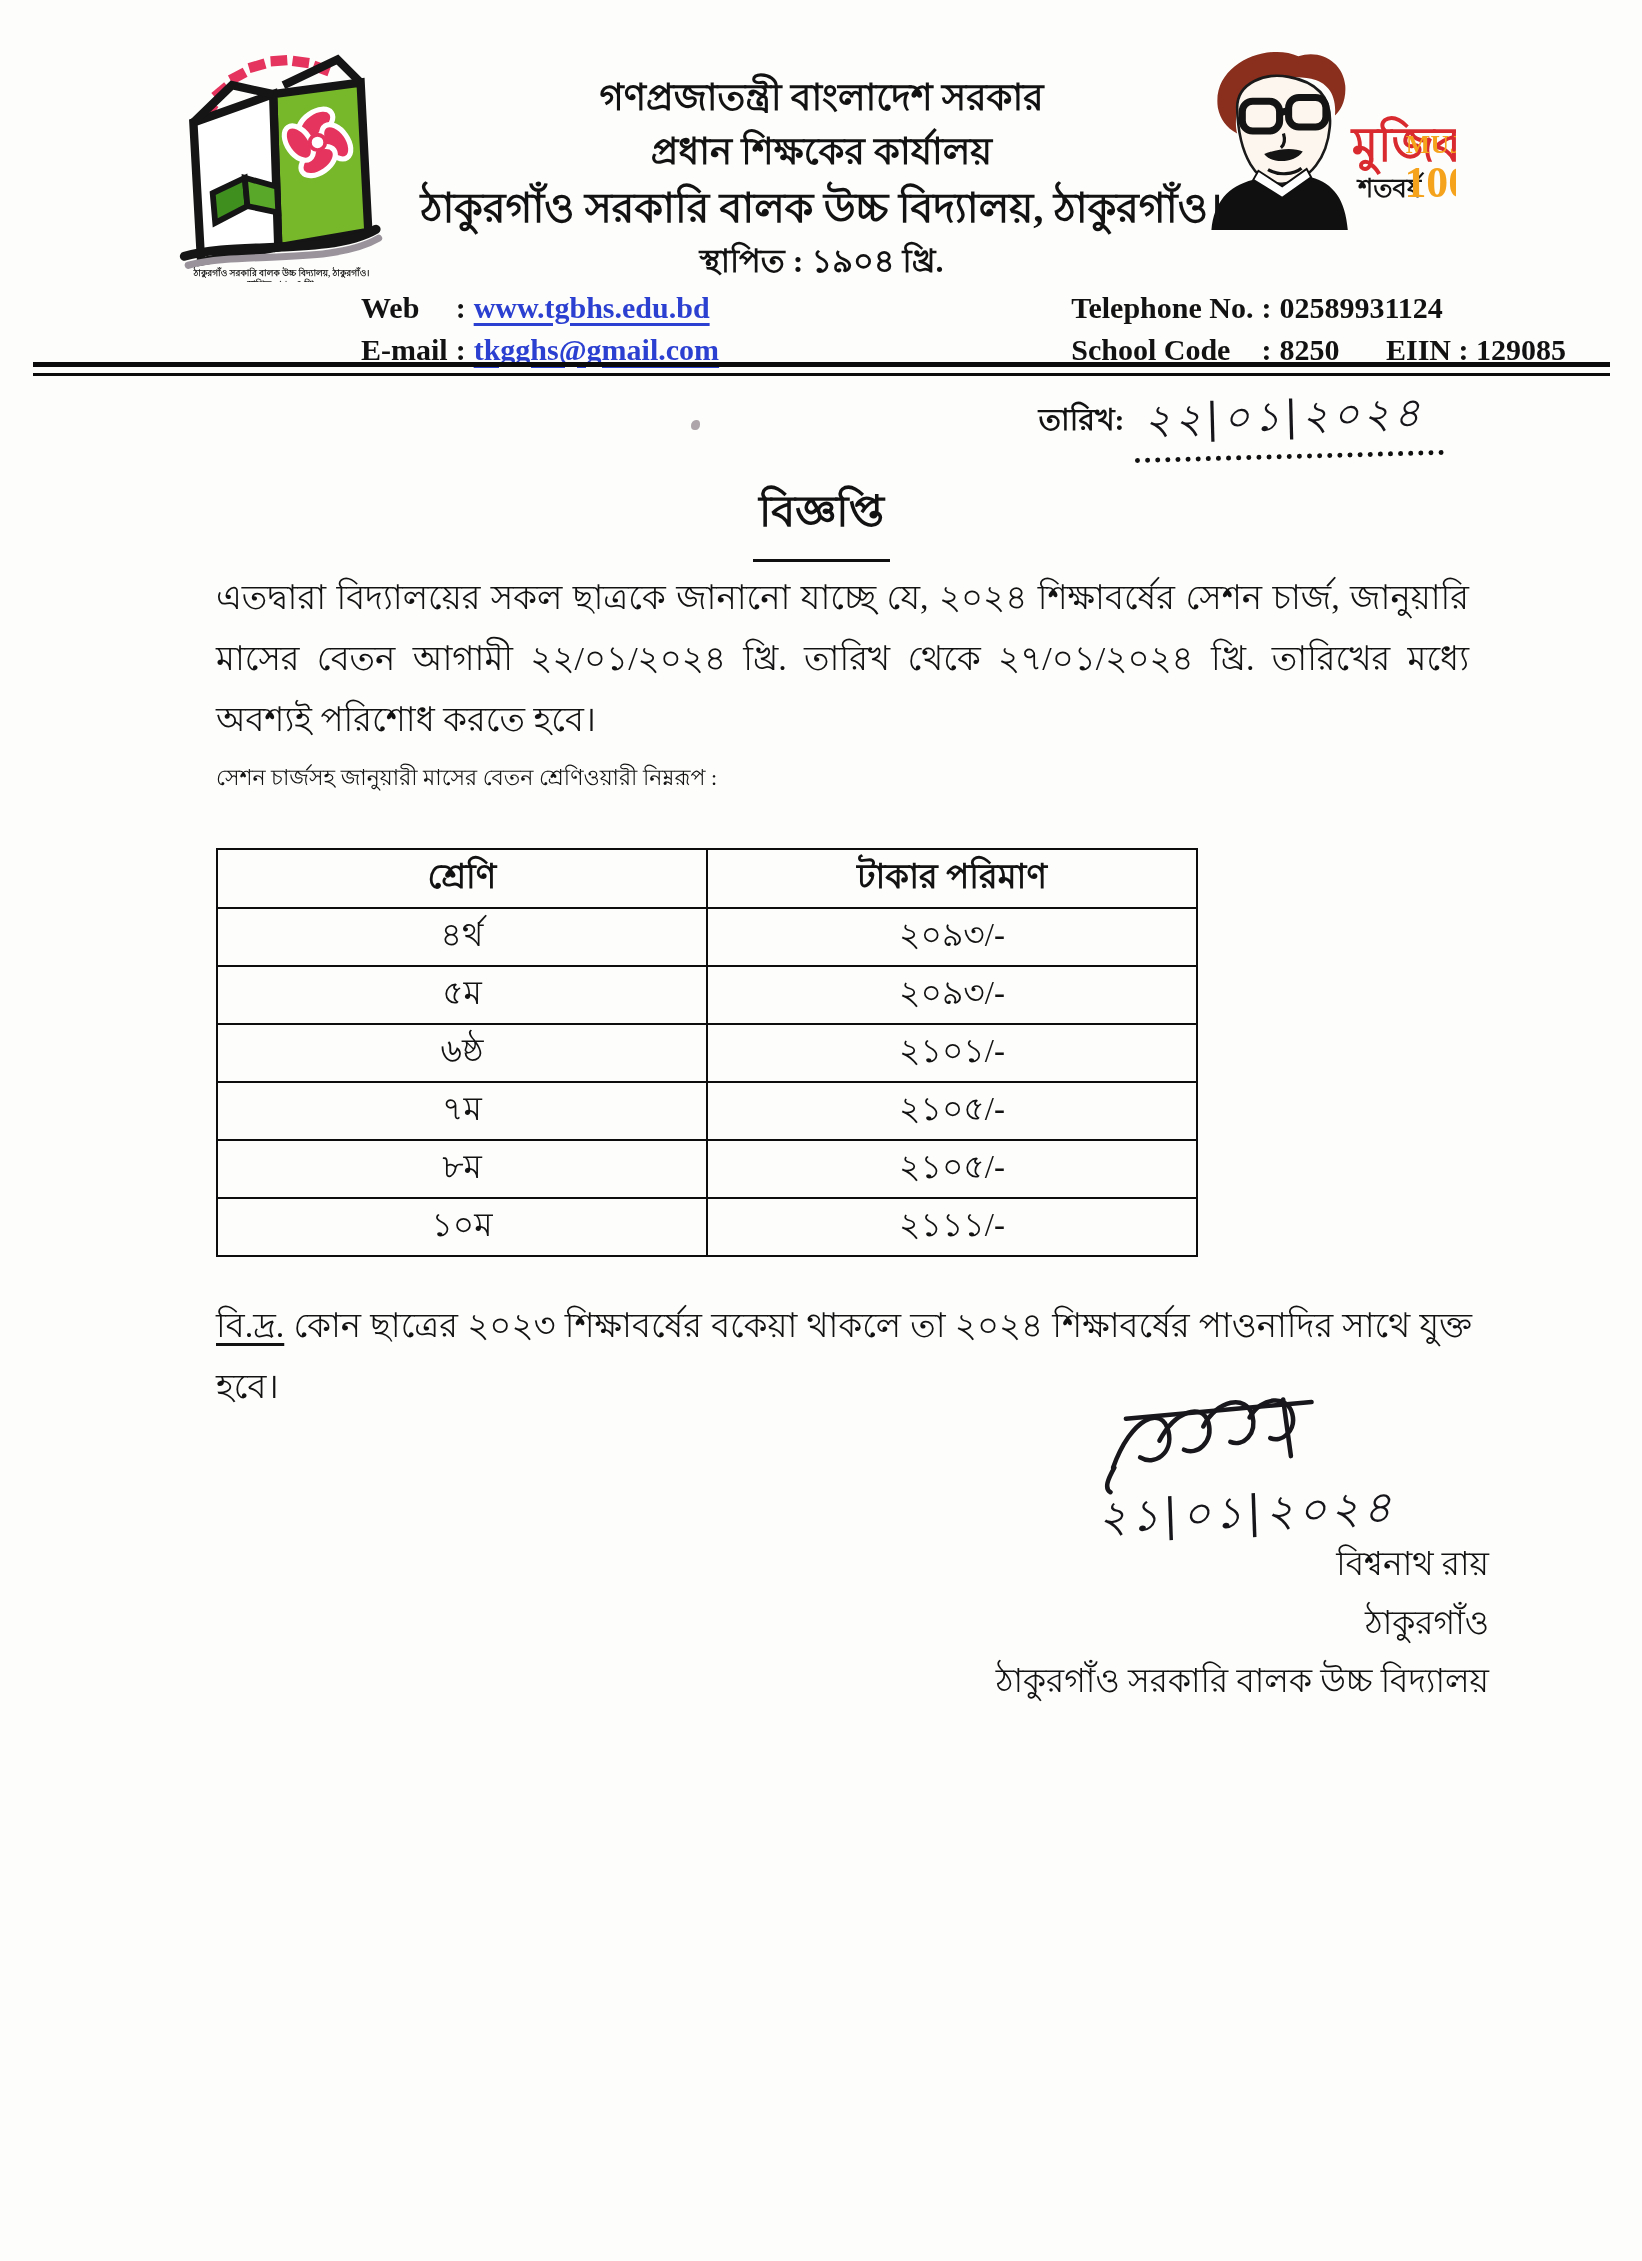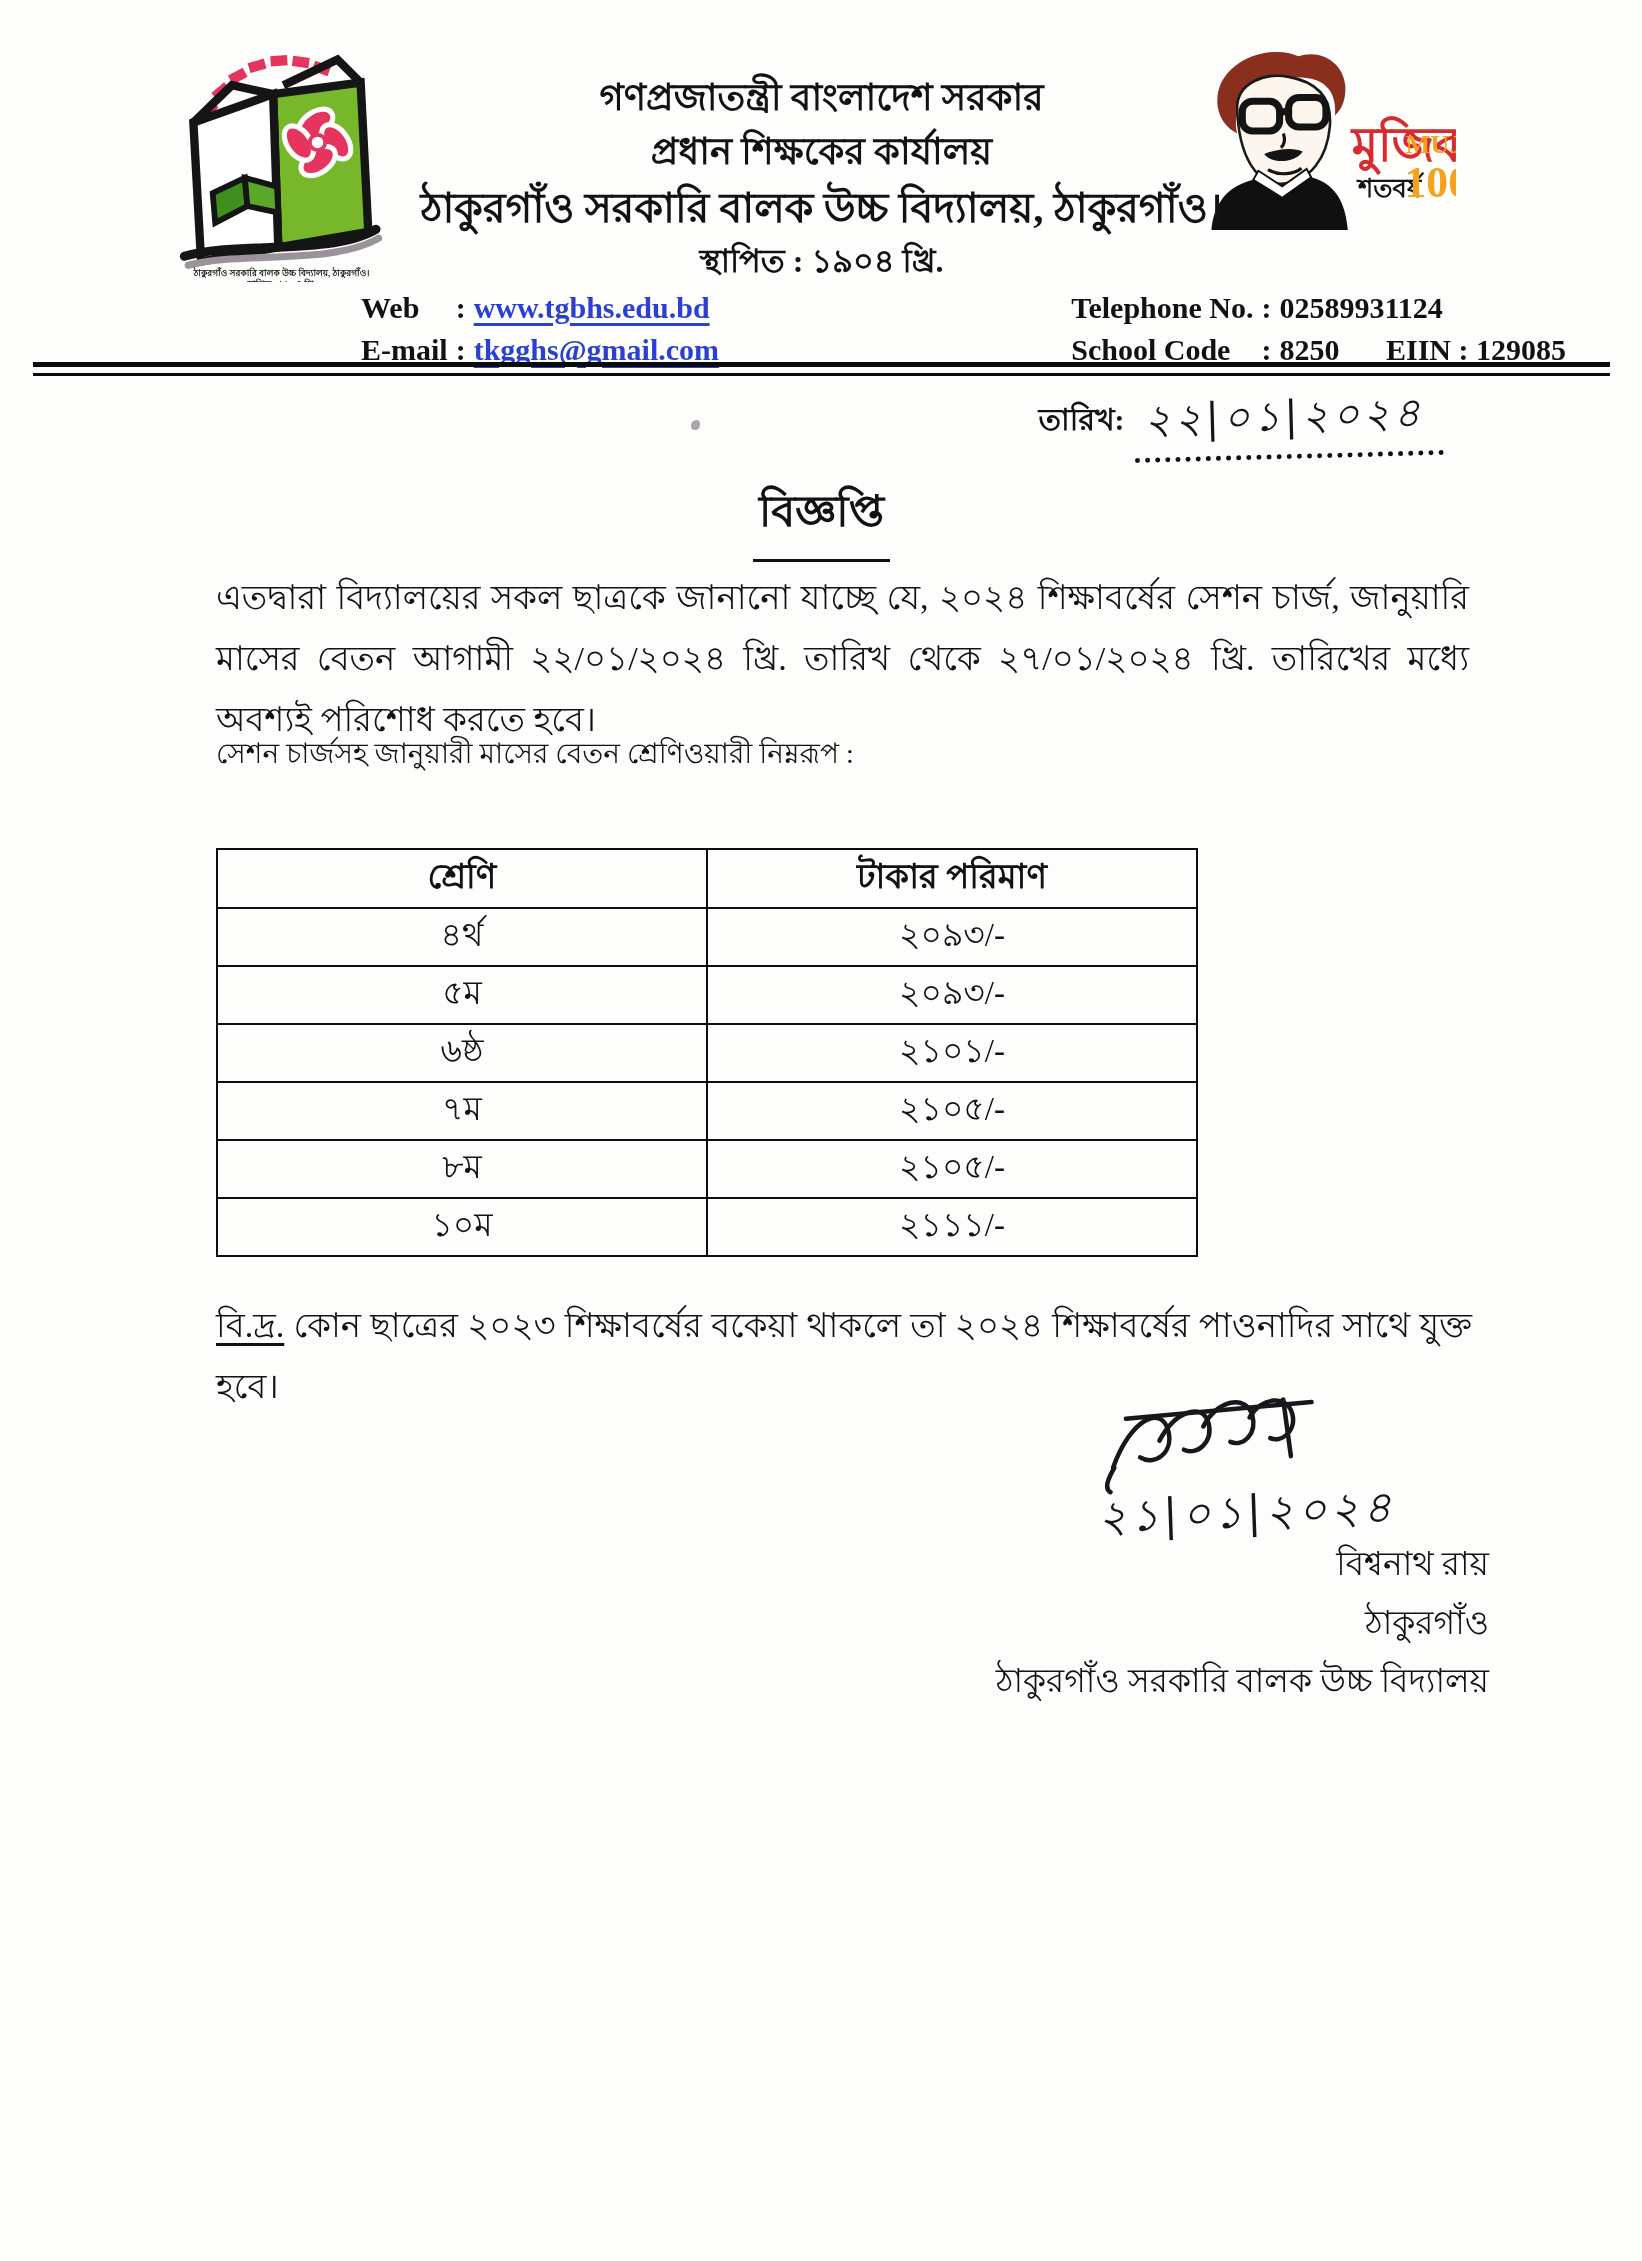--- a/index.html
+++ b/index.html
@@ -60,22 +60,22 @@
     display: inline-block; font-size: 43px; font-weight: 700;
     border-bottom: 3.9px solid #101010; padding: 0 6.4px 9px 6.4px;
   }
 
   
   .body-para {
     position: absolute; top: 567px; left: 216px; width: 1253px;
     font-size: 34px; line-height: 1.8; text-align: justify;
   }
   .table-intro {
-    position: absolute; top: 732px; left: 216px; width: 1253px;
-    font-size: 28px;
+    position: absolute; top: 760px; left: 216px; width: 1253px;
+    font-size: 22px;
   }
 
   
   .fee-table {
     position: absolute; top: 848px; left: 216px; width: 982px;
     border-collapse: collapse; table-layout: fixed;
   }
   .fee-table th, .fee-table td {
     border: 2.6px solid #0d0d0d; text-align: center; vertical-align: middle;
   }

